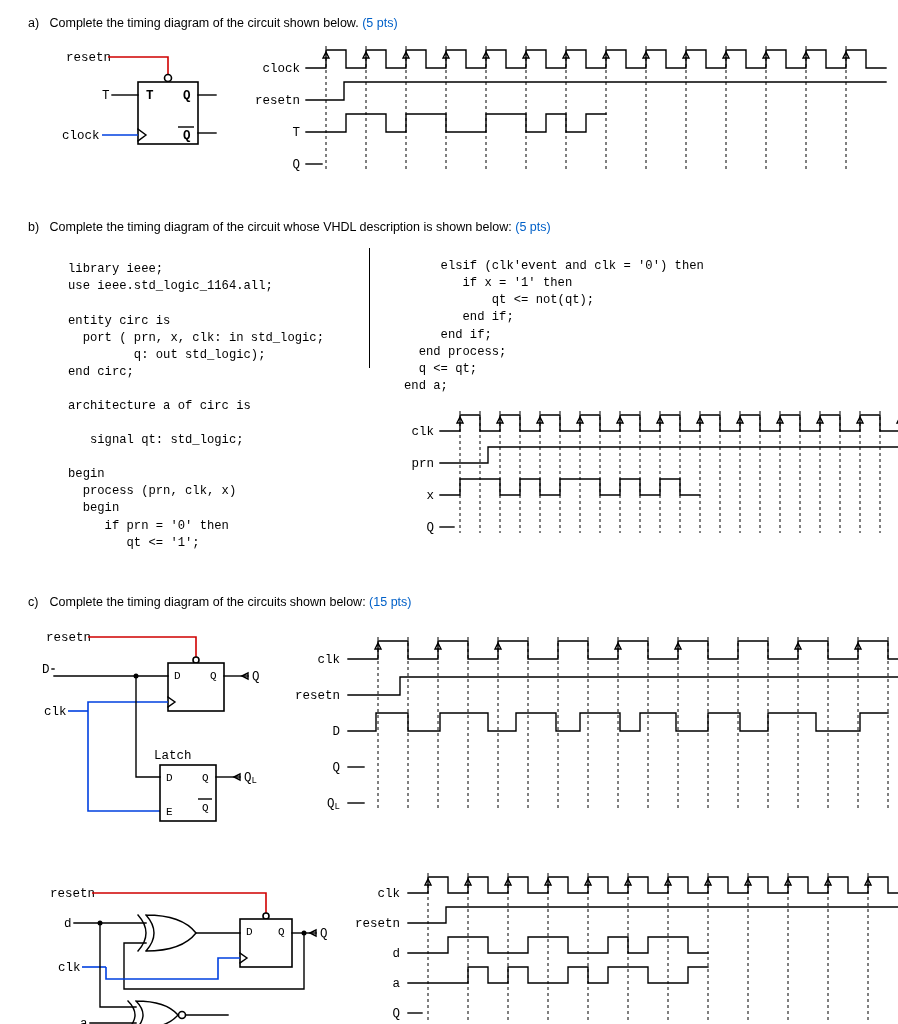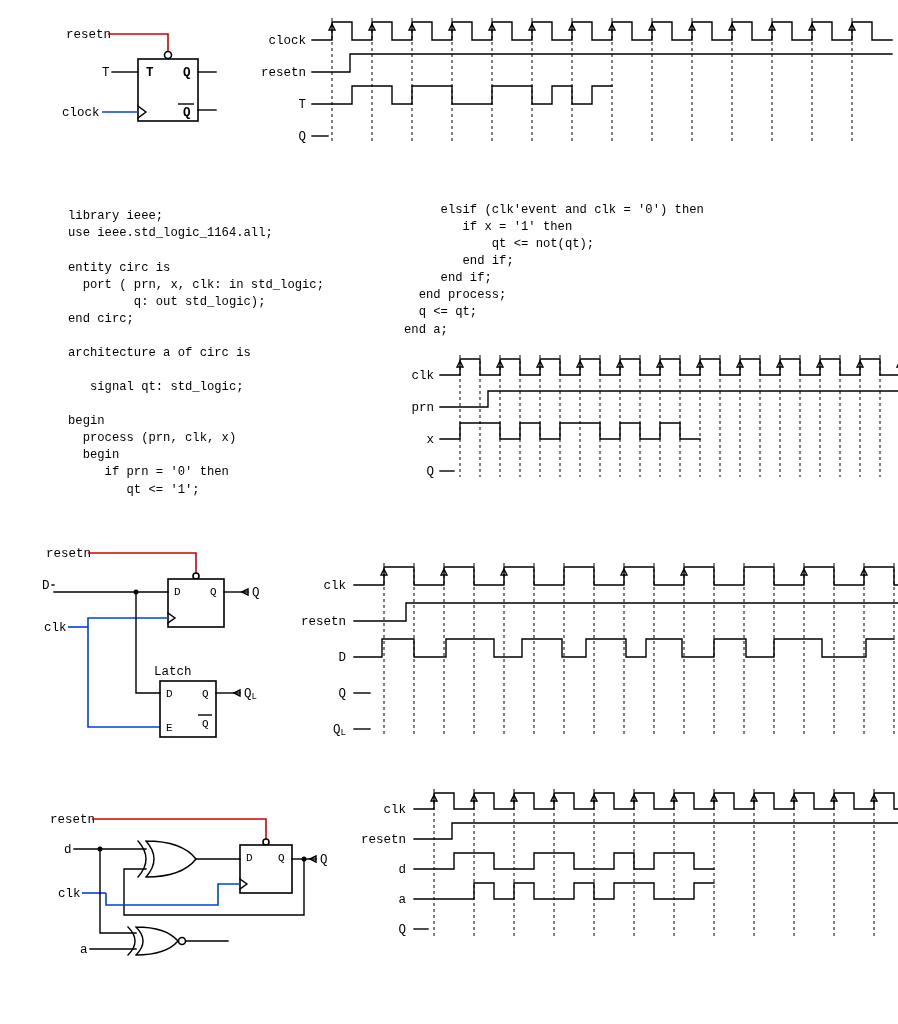--- a/index.html
+++ b/index.html
@@ -6,40 +6,45 @@
     font-family:Verdana,Arial,sans-serif;font-size:12.5px;line-height:1.45;}
   .page{width:898px;padding:14px 20px 40px 28px;box-sizing:border-box;}
   .q{margin-bottom:26px;}
   .q .prompt{margin-bottom:10px;}
   .label{display:inline-block;width:18px;}
   .pts{color:#0060c8;}
   .red{color:#d00000;}
   .blue{color:#0040e0;}
   pre.code{font-family:"Courier New",monospace;font-size:12.2px;line-height:1.4;
     margin:12px;white-space:pre;}
-  .row{display:flex;align-items:flex-end;gap:22px;}
+  .row{display:flex;align-items:center;gap:16px;}
   .colgrow{flex:1;}
   .figblock{display:inline-block;}
   svg{display:block;overflow:visible;}
   .wire{stroke:#000;stroke-width:1.4;fill:none;stroke-linecap:square;}
   .wireR{stroke:#d00000;stroke-width:1.6;fill:none;}
   .wireB{stroke:#0040e0;stroke-width:1.6;fill:none;}
   .box{fill:#fff;stroke:#000;stroke-width:1.6;}
   .txt{font-family:"Courier New",monospace;font-size:12.5px;fill:#000;}
   .txt.sm{font-size:11px;}
   .txt.b{font-weight:bold;}
   .dash{stroke:#000;stroke-width:1;stroke-dasharray:3 3;fill:none;}
   .ovr{stroke:#000;stroke-width:1.4;}
 </style>
 </head>
 <body>
 
 <div class="page">
 
 <div class="q">
+  <div class="prompt">
+    <span class="label">a)</span>
+    <span>Complete the timing diagram of the circuit shown below.</span>
+    <span class="pts">(5 pts)</span>
+  </div>
 
   <div class="row">
 
     <svg width="200" height="140" class="figblock">
       <text x="38" y="14" class="txt red">resetn</text>
       <path class="wireR" d="M80 10 L140 10 L140 28"></path>
       <circle cx="140" cy="31" r="3.5" class="box"></circle>
       <rect x="110" y="35" width="60" height="62" class="box"></rect>
       <text x="118" y="52" class="txt b">T</text>
       <text x="155" y="52" class="txt b">Q</text>
@@ -89,20 +94,25 @@
           <line x1="562" y1="4" x2="562" y2="128" class="dash"></line>
           <line x1="602" y1="4" x2="602" y2="128" class="dash"></line>
           <path d="M62 58 L100 58 L100 40 L642 40" class="wire"></path>
           <path d="M62 90 L82 90 L102 90 L102 72 L122 72 L142 72 L142 90 L162 90 L162 72 L182 72 L202 72 L202 90 L222 90 L242 90 L242 72 L262 72 L282 72 L282 90 L302 90 L302 72 L322 72 L322 90 L342 90 L342 72 L362 72" class="wire"></path>
           <line x1="62" y1="122" x2="78" y2="122" class="wire"></line>
         </svg>
   </div>
 </div>
 
 <div class="q">
+  <div class="prompt">
+    <span class="label">b)</span>
+    <span>Complete the timing diagram of the circuit whose VHDL description is shown below:</span>
+    <span class="pts">(5 pts)</span>
+  </div>
 
   <div class="row" style="padding-left:28px;">
     <pre class="code" style="width:330px;">library ieee;
 use ieee.std_logic_1164.all;
 
 entity circ is
   port ( prn, x, clk: in std_logic;
          q: out std_logic);
 end circ;
 
@@ -169,20 +179,25 @@
             <line x1="528" y1="4" x2="528" y2="126" class="dash"></line>
             <path d="M48 56 L96 56 L96 40 L548 40" class="wire"></path>
             <path d="M48 88 L68 88 L68 72 L88 72 L108 72 L108 88 L128 88 L128 72 L148 72 L148 88 L168 88 L168 72 L188 72 L208 72 L208 88 L228 88 L228 72 L248 72 L248 88 L268 88 L268 72 L288 72 L288 88 L308 88" class="wire"></path>
             <line x1="48" y1="120" x2="62" y2="120" class="wire"></line>
           </svg>
     </div>
   </div>
 </div>
 
 <div class="q">
+  <div class="prompt">
+    <span class="label">c)</span>
+    <span>Complete the timing diagram of the circuits shown below:</span>
+    <span class="pts">(15 pts)</span>
+  </div>
 
   <div class="row">
     <svg width="240" height="230" class="figblock">
       <text x="18" y="20" class="txt red">resetn</text>
       <path class="wireR" d="M60 16 L168 16 L168 36"></path>
       <circle cx="168" cy="39" r="3" class="box"></circle>
 
       <rect x="140" y="42" width="56" height="48" class="box"></rect>
       <text x="146" y="58" class="txt sm">D</text>
       <text x="182" y="58" class="txt sm">Q</text>

